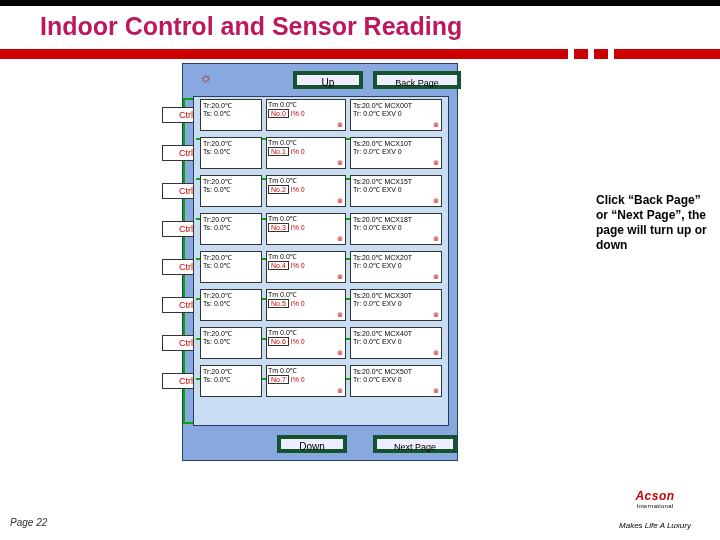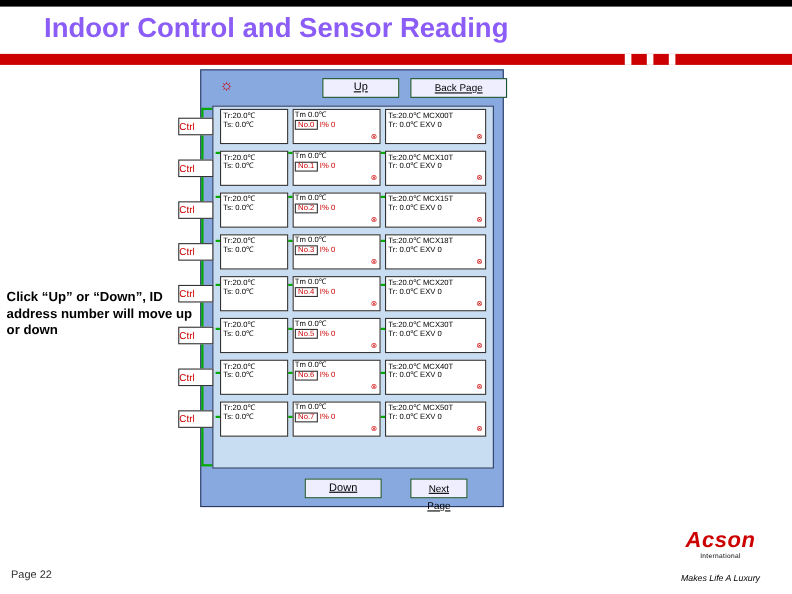--- a/index.html
+++ b/index.html
@@ -1,63 +1,63 @@
 <!DOCTYPE html>
 <html><head>
 <meta charset="utf-8">
 <style>
   * { box-sizing: border-box; margin: 0; padding: 0; }
   body { width: 720px; height: 540px; background: #fff; font-family: Arial, sans-serif; position: relative; overflow: hidden; }
   .topbar { height: 6px; background: #000; }
-  .title { font-size: 25px; font-weight: bold; padding: 6px 0 6px 40px; color: #8b5cf6; }
+  .title { font-size: 25px; font-weight: bold; padding: 6px 0 6px 40px; color: #be185d; }
   .redband { height: 10px; background: #c00; position: relative; margin: 2px 0 4px 0; }
   .redband .gap { position: absolute; top: 0; height: 10px; background: #fff; }
   .content { position: relative; height: 420px; }
   .note-left { position: absolute; left: 6px; top: 200px; width: 172px; font-size: 12px; font-weight: bold; line-height: 1.25; color: #000; }
   .note-right { position: absolute; right: 6px; top: 130px; width: 118px; font-size: 12px; font-weight: bold; line-height: 1.25; color: #000; }
   .panel { position: absolute; left: 182px; top: 0px; width: 276px; height: 398px; background: #88a8e0; border:1px solid #2a3a60; }
   .panel-inner { position:absolute; left:10px; top:32px; width:256px; height:330px; background:#c8dcf2; border:1px solid #2a3a60; }
   .ticon { position:absolute; left:16px; top:6px; width:14px; height:14px; color:#c00; font-size:14px; line-height:14px; text-align:center; }
-  .btn { position:absolute; height:18px; background:#eef; border:1px solid #14532d; font-size:10px; text-align:center; line-height:16px; padding:0 4px; color:#000;text-decoration:underline; }
+  .btn { position:absolute; height:18px; background:#eef; border:4px solid #14532d; font-size:10px; text-align:center; line-height:16px; padding:0 4px; color:#000; }
   .btn-up { left:110px; top:7px; width:70px; }
   .btn-bp { left:190px; top:7px; width:88px; font-size:9px; }
   .btn-down { left:94px; bottom:7px; width:70px; }
-  .btn-np { left:190px; bottom:7px; width:52px; font-size:9px; }
+  .btn-np { left:190px; bottom:7px; width:84px; font-size:9px; }
   .row { position:relative; height:36px; margin:2px 4px; }
-  .ctrl { position:absolute; left:-36px; top:8px; width:32px; height:16px; background:#fff; color:#c00; border:1px solid #333; font-size:9px; text-align:left; line-height:14px; }
+  .ctrl { position:absolute; left:-36px; top:8px; width:32px; height:16px; background:#fff; color:#c00; border:1px solid #333; font-size:9px; text-align:right; line-height:14px; }
   .r-a { position:absolute; left:2px; top:0; width:62px; height:32px; background:#fff; border:1px solid #333; font-size:7px; padding:2px; line-height:1.2; color:#000; }
   .r-b { position:absolute; left:68px; top:0; width:80px; height:32px; background:#fff; border:1px solid #333; font-size:7px; padding:1px; line-height:1.1; color:#000; }
   .r-c { position:absolute; left:152px; top:0; width:92px; height:32px; background:#fff; border:1px solid #333; font-size:7px; padding:2px; line-height:1.2; color:#000; }
   .nobox { display:inline-block; background:#fff; border:1px solid #333; color:#c00; padding:0 2px; font-size:7px; }
   .icred { color:#c00; }
   .xicon { position:absolute; right:1px; bottom:1px; width:8px; height:8px; font-size:7px; color:#c00; line-height:8px; text-align:center; }
   .greenbox1 { position:absolute; border:2px solid #0a0; pointer-events:none; }
   .gb-a { left:0px; top:34px; width:40px; height:326px; }
   .gb-b { left:48px; top:34px; width:218px; height:326px; }
   .greenline { position:absolute; height:2px; background:#0a0; }
   .footer { position:absolute; bottom:6px; left:0; width:100%; height:38px; }
-  .page { position:absolute; left:10px; bottom:6px; font-size:10px; color:#333; }
+  .page { position:absolute; left:10px; bottom:6px; font-size:10px; color:#333;font-style:italic; }
   .logo { position:absolute; right:10px; bottom:4px; width:110px; text-align:center; }
-  .logo-name { color:#c00; font-weight:bold; font-size:20px; font-style:italic; letter-spacing:.5px; }
+  .logo-name { color:#c00; font-weight:bold; font-size:12px; font-style:italic; letter-spacing:.5px; }
   .logo-sub { font-size:6px; color:#000; letter-spacing:.3px; }
   .logo-tag { font-size:8px; color:#000; font-style:italic; margin-top:12px; }
 </style>
 </head>
 <body>
 
 <div class="topbar"></div>
 <div class="title">Indoor Control and Sensor Reading</div>
 <div class="redband">
   <div class="gap" style="left:568px;width:6px"></div>
   <div class="gap" style="left:588px;width:6px"></div>
   <div class="gap" style="left:608px;width:6px"></div>
 </div>
 
 <div class="content">
-  <div class="note-left">Click “Up” or “Down”, ID address number will move up or down</div>
+  <div class="note-right">Click “Back Page” or “Next Page”, the page will turn up or down</div>
 
   <div class="panel">
     <span class="ticon">☼</span>
     <div class="btn btn-up">Up</div>
     <div class="btn btn-bp">Back Page</div>
 
     <div class="greenbox1 gb-a"></div>
     <div class="greenbox1 gb-b"></div>
 
     <div class="panel-inner">

